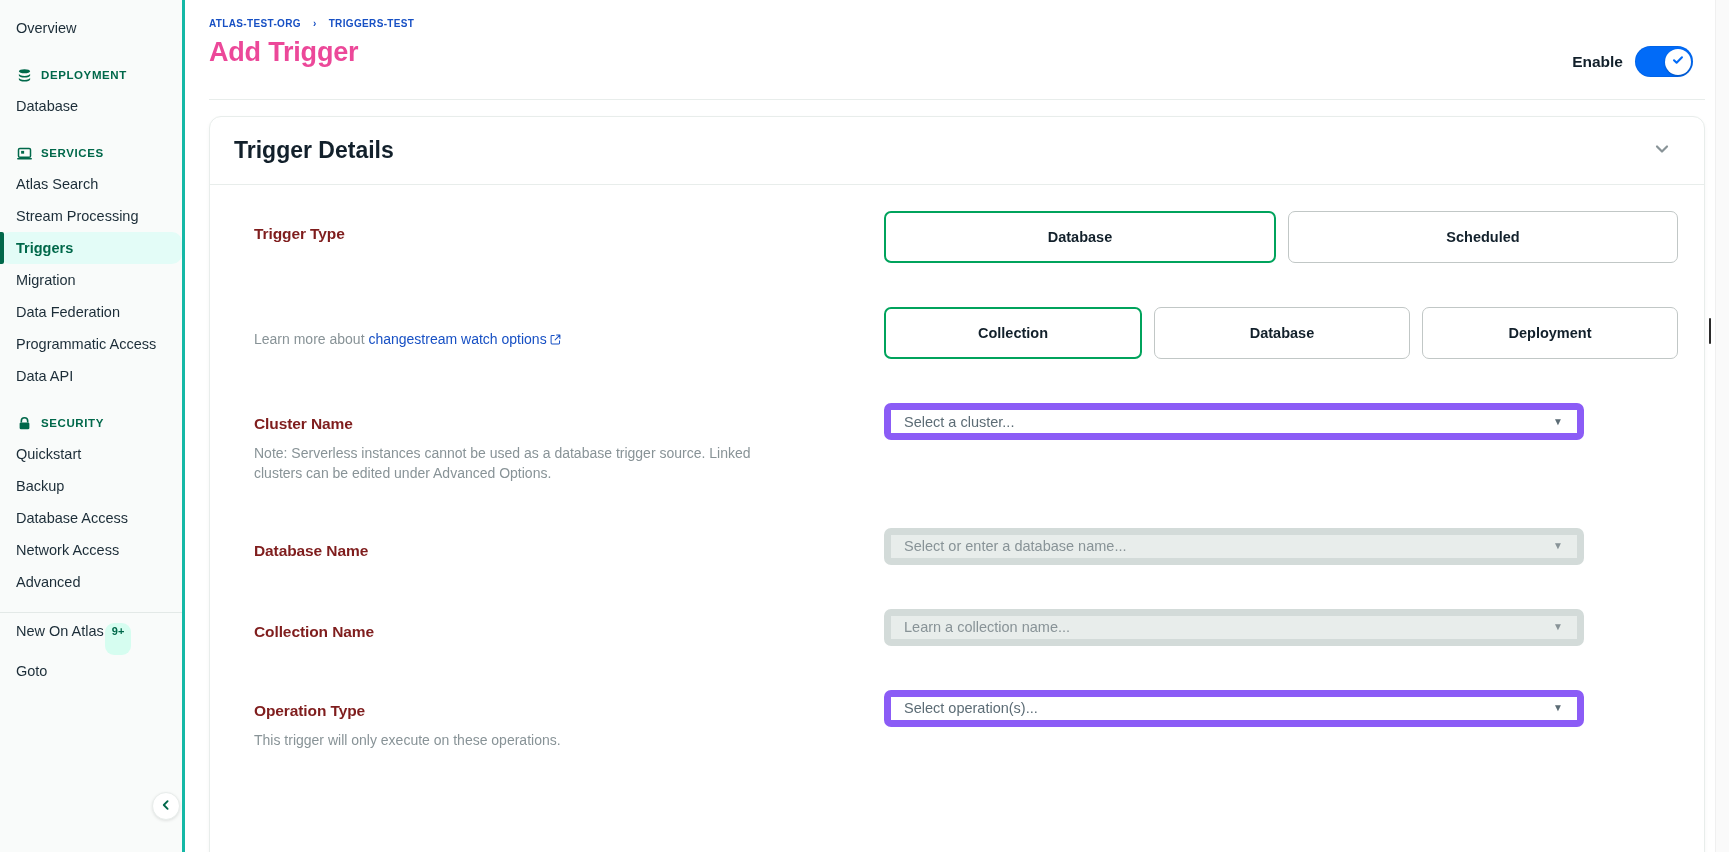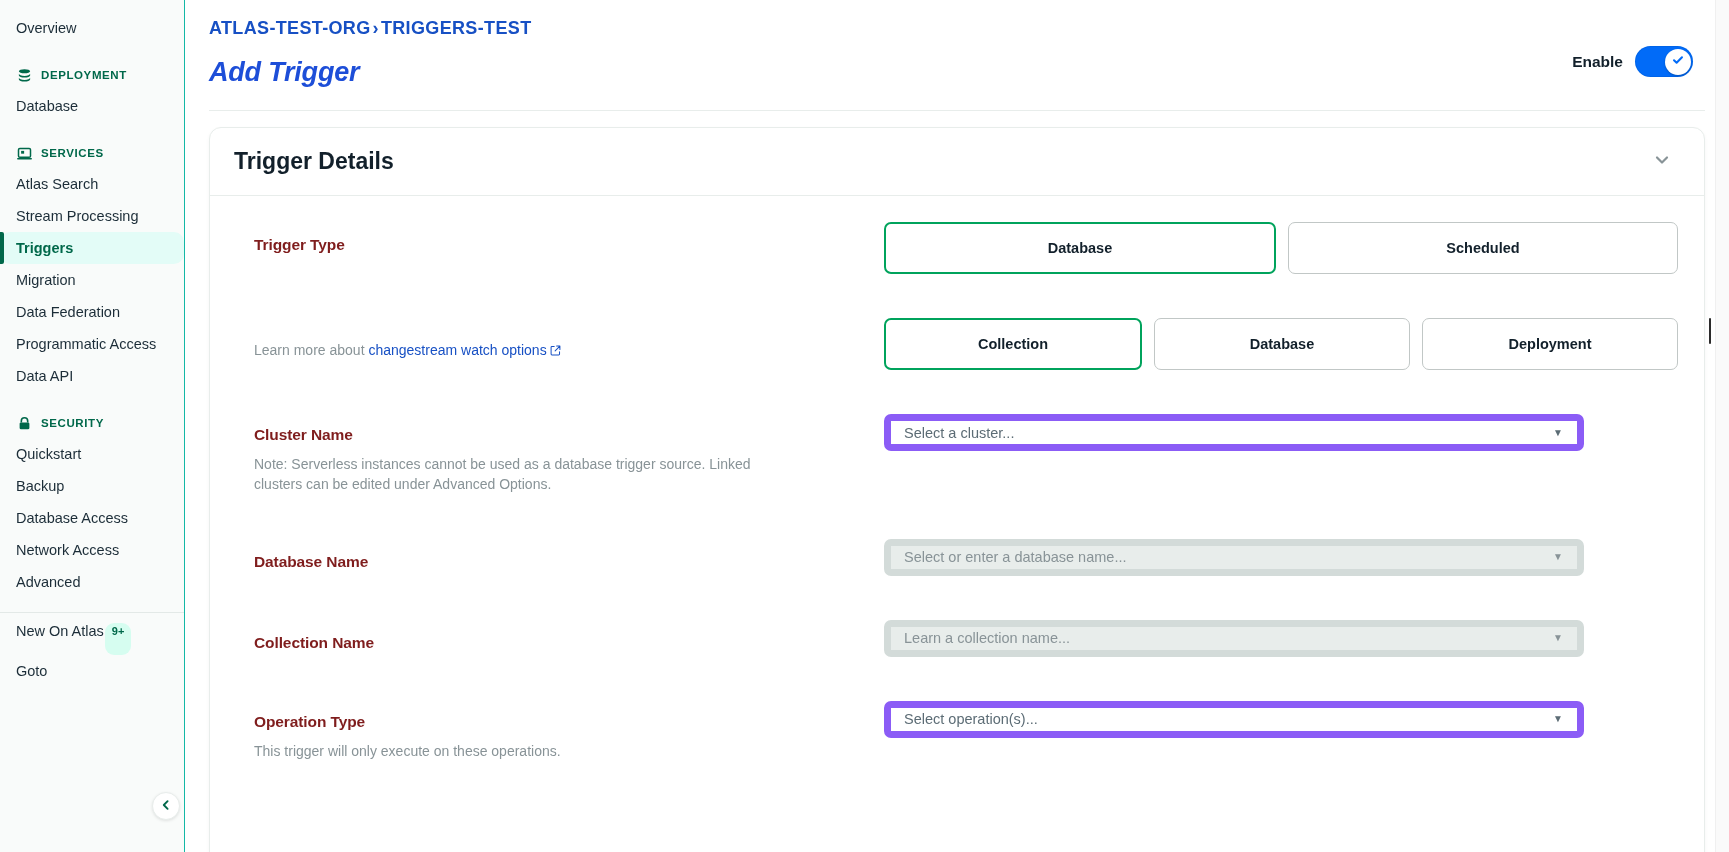--- a/index.html
+++ b/index.html
@@ -8,21 +8,21 @@
     font-family: "Liberation Sans", sans-serif;
     background: #ffffff;
     overflow: hidden;
   }
   .app { display: flex; width: 1729px; height: 852px; position: relative; }
 
   
   .sidebar {
     width: 185px; height: 852px;
     background: #f9fbfa;
-    border-right: 1px solid #14b8a6;
+    border-right: 3px solid #14b8a6;
     position: relative;
     padding-top: 12px;
     flex: 0 0 185px;
   }
   .nav-item {
     height: 32px;
     display: flex; align-items: center;
     padding-left: 16px;
     font-size: 14.5px;
     color: #1c2d38;
@@ -81,29 +81,29 @@
     flex: 1 1 auto; height: 852px;
     position: relative;
     background: #ffffff;
     overflow: hidden;
   }
   .page-head {
     padding: 18px 36px 0 24px;
     display: flex; align-items: flex-start; justify-content: space-between;
   }
   .breadcrumb {
-    font-size: 18px; font-weight: 700; letter-spacing: 0.35px;
+    font-size: 10px; font-weight: 700; letter-spacing: 0.35px;
     color: #1750c4; text-transform: uppercase;
-    display: flex; align-items: center; gap: 2px;
+    display: flex; align-items: center; gap: 12px;
     cursor: pointer;
   }
   .bc-sep { color: #1750c4; font-weight: 700; }
   .page-title {
-    font-size: 27px; font-weight: 700; color: #1d4ed8;
-    margin-top: 18px; letter-spacing: -0.2px; font-style: italic;
+    font-size: 27px; font-weight: 700; color: #ec4899;
+    margin-top: 8px; letter-spacing: -0.2px;
   }
   .enable-wrap { display: flex; align-items: center; gap: 12px; padding-top: 28px; }
   .enable-label { font-size: 15.5px; font-weight: 700; color: #12202b; }
   .toggle {
     width: 58px; height: 31px; border-radius: 16px;
     background: #016bf8; position: relative; cursor: pointer;
     box-shadow: inset 0 0 0 1px rgba(0,0,0,0.06);
   }
   .toggle .knob {
     position: absolute; top: 2.5px; right: 2.5px;

